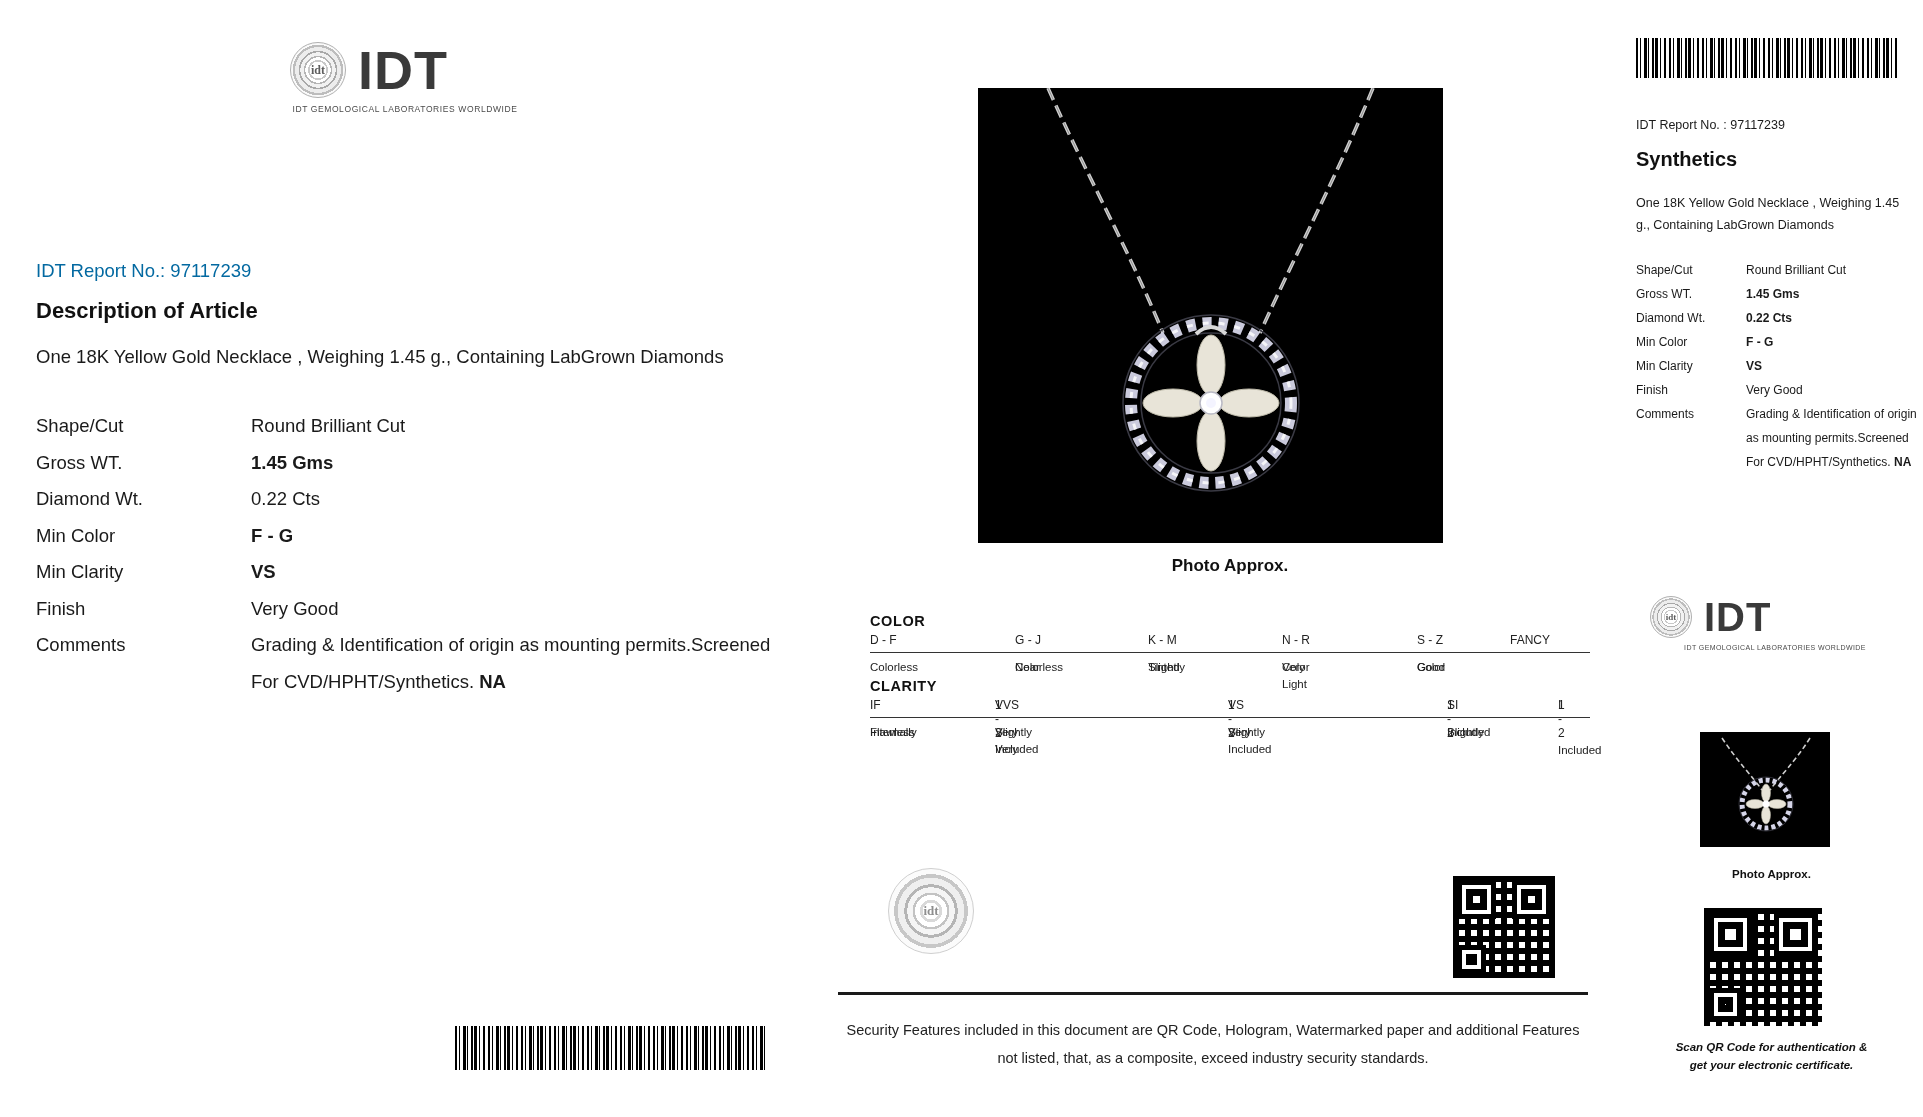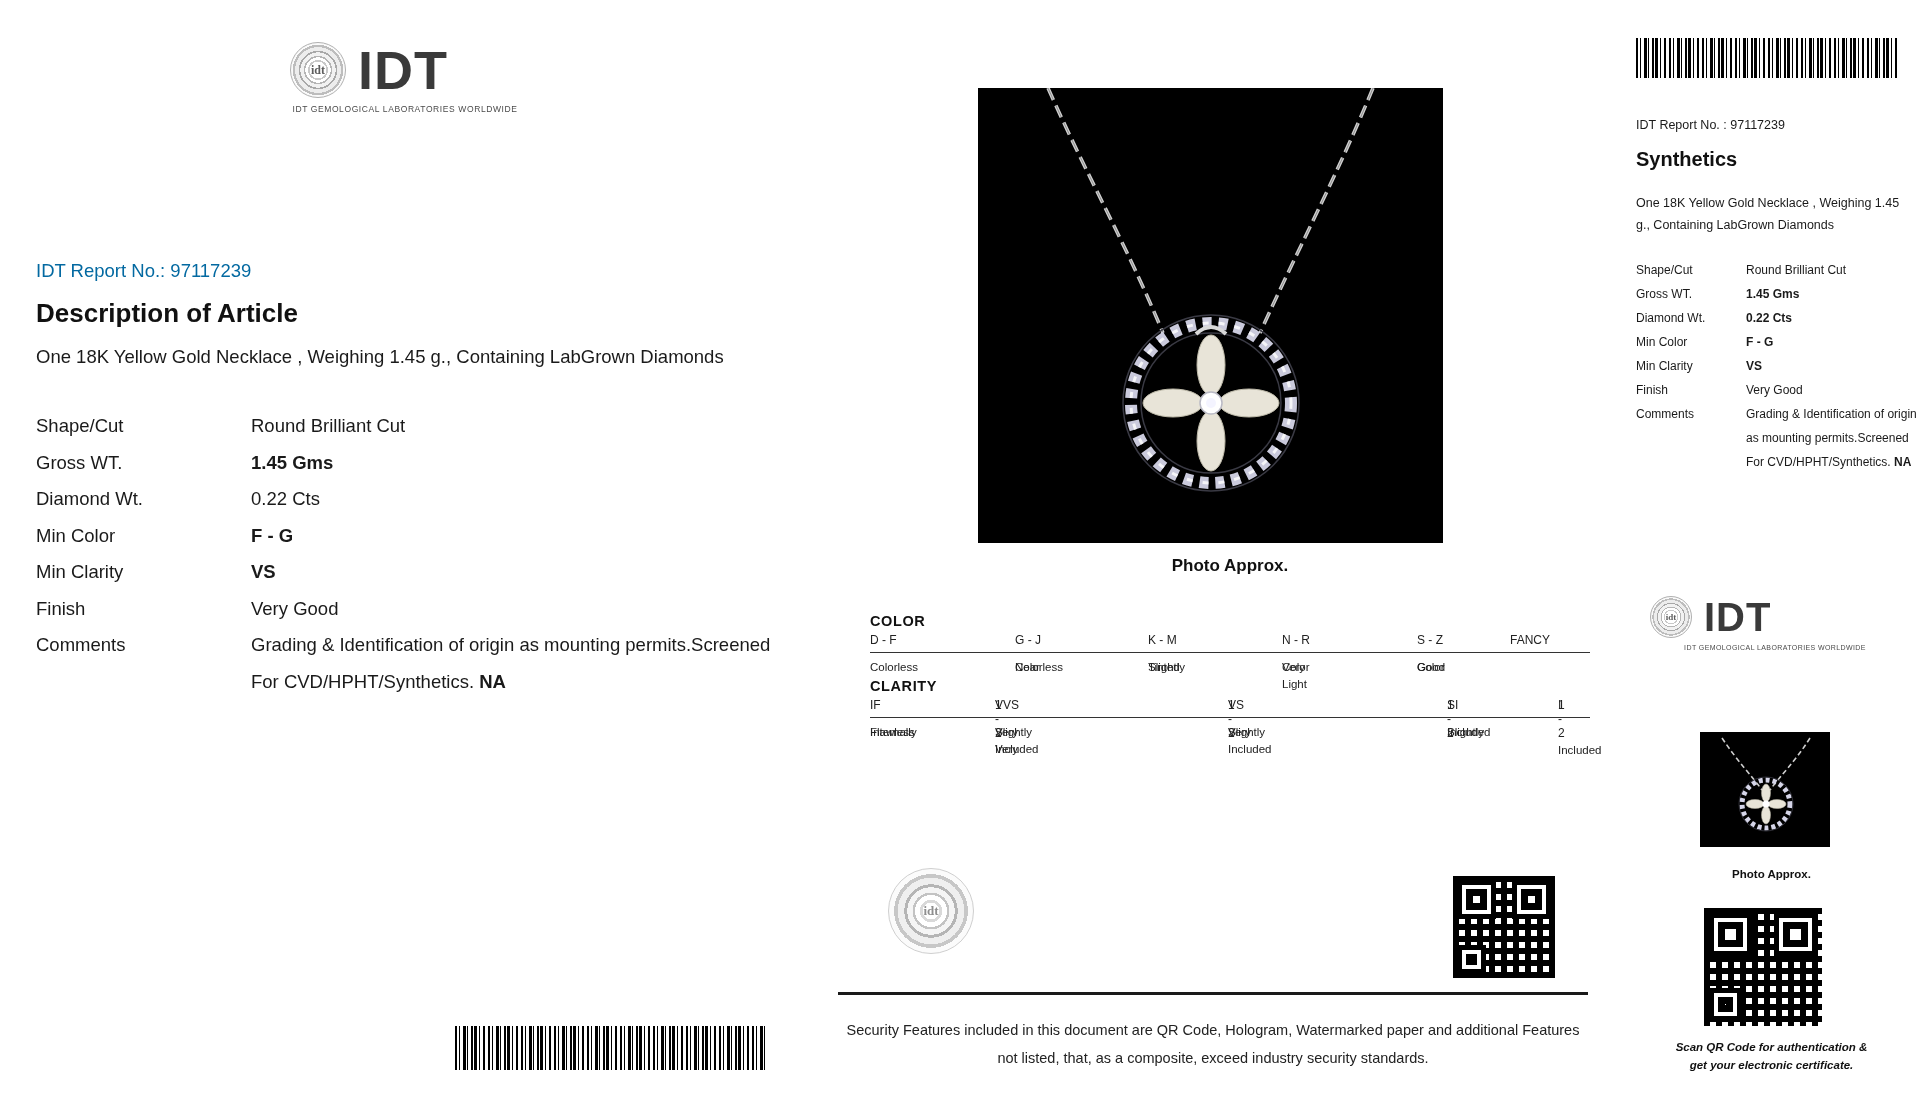--- a/index.html
+++ b/index.html
@@ -74,21 +74,21 @@
 
   .report-no-left {
     position: absolute;
     left: 36px; top: 260px;
     font-size: 18.5px;
     color: #0369a1;
   }
   .desc-title {
     position: absolute;
     left: 36px; top: 298px;
-    font-size: 26px;
+    font-size: 22px;
     font-weight: bold;
     color: #111;
   }
   .desc-line {
     position: absolute;
     left: 36px; top: 340px;
     width: 740px;
     font-size: 18.5px;
     line-height: 34px;
     color: #1a1a1a;

